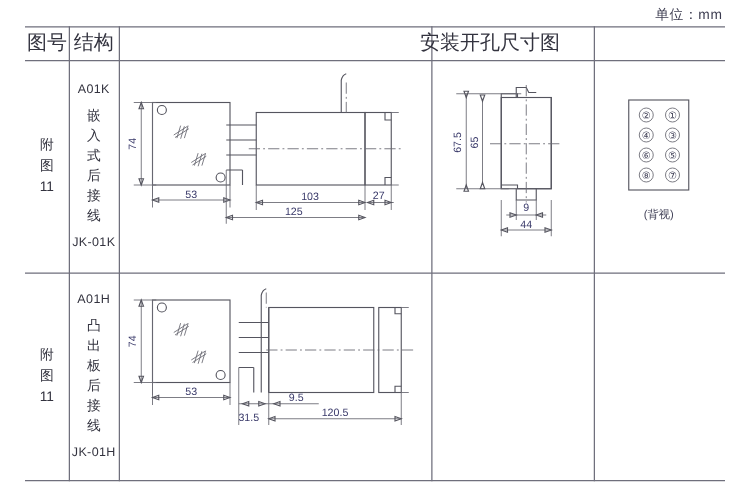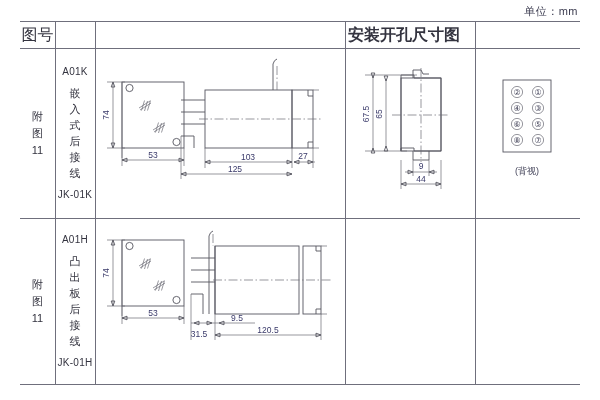--- a/index.html
+++ b/index.html
@@ -38,21 +38,21 @@
 
   
   .hdr{
     position:absolute;top:0;height:27px;line-height:27px;
     font-size:16px;text-align:center;color:#33333f;
     white-space:nowrap;
   }
   .h-col1{left:0;width:35px;}
   .h-col2{left:35px;width:40px;}
   .h-col3{left:75px;width:250px;}
-  .h-col4{left:319px;width:130px;font-weight:bold;}
+  .h-col4{left:307px;width:130px;}
   .h-col5{left:455px;width:105px;}
 
   
   .figno{
     position:absolute;left:0;width:35px;
     display:flex;flex-direction:column;align-items:center;
     justify-content:center;font-size:11px;line-height:17px;
     color:#33333f;
   }
   .figno span{display:block;}
@@ -97,20 +97,21 @@
   <div class="rule h-rule hdr-top"></div>
   <div class="rule h-rule hdr-bot"></div>
   <div class="rule h-rule row-mid"></div>
   <div class="rule h-rule tbl-bot"></div>
   <div class="rule v-rule v1"></div>
   <div class="rule v-rule v2"></div>
   <div class="rule v-rule v3"></div>
   <div class="rule v-rule v4"></div>
 
   <div class="hdr h-col1">图号</div>
+  <div class="hdr h-col2">结构</div>
   <div class="hdr h-col4">安装开孔尺寸图</div>
 
   <div class="figno r1-figno">
     <span>附</span>
     <span>图</span>
     <span>11</span>
   </div>
 
   <div class="struct r1-struct">
     <span class="code">A01K</span>

